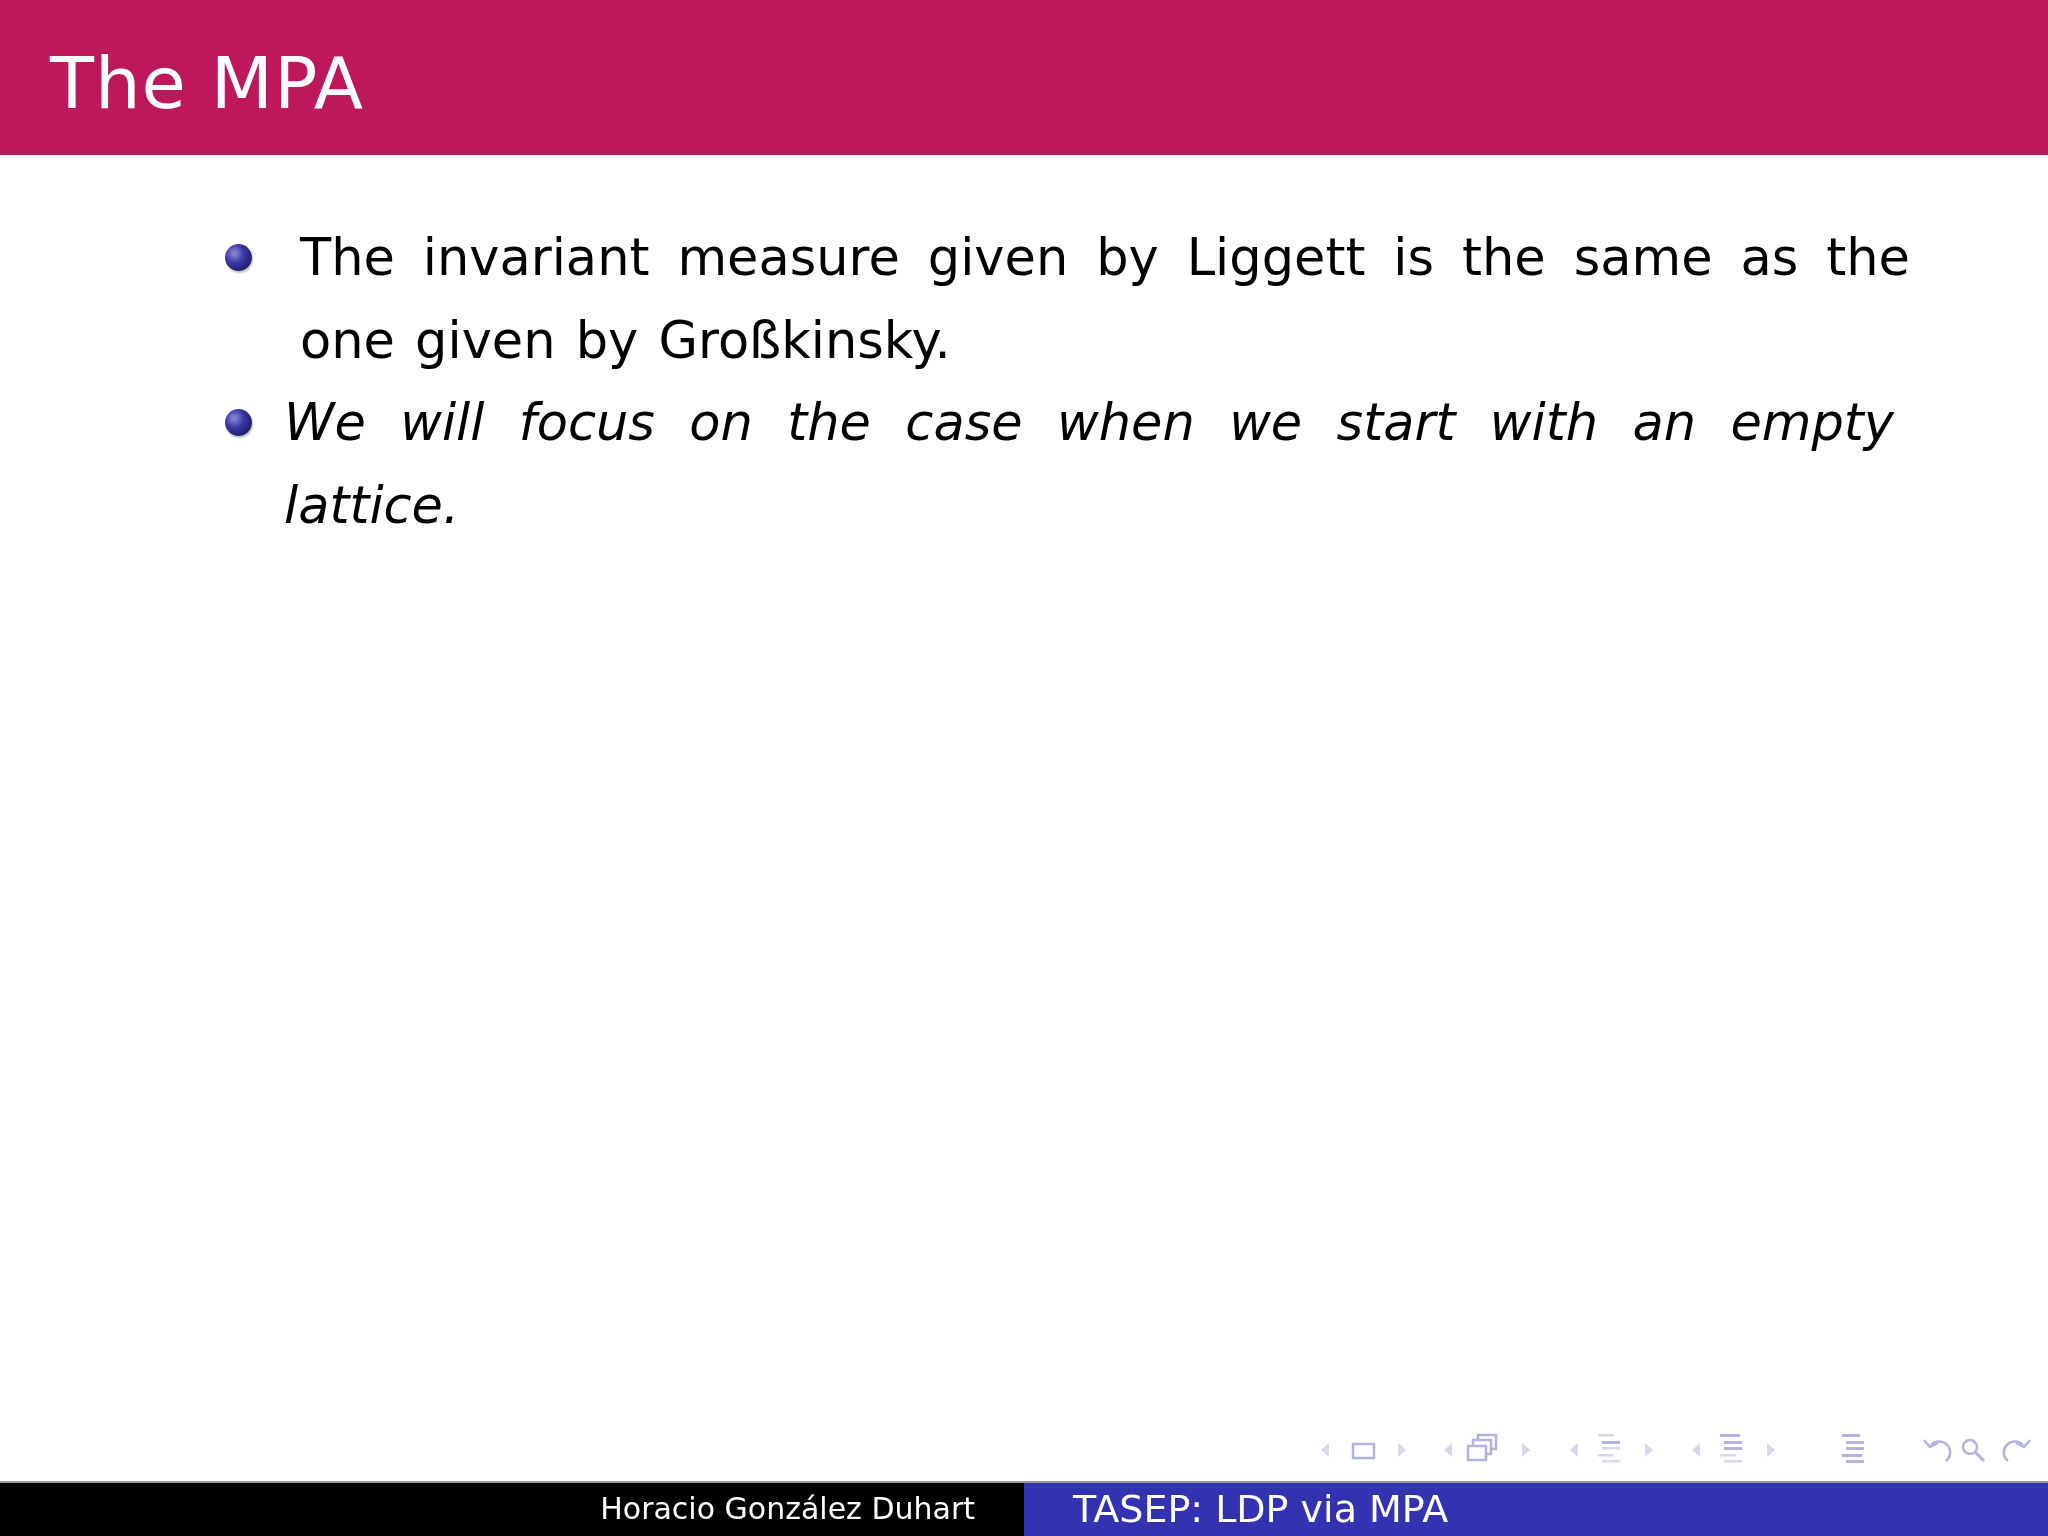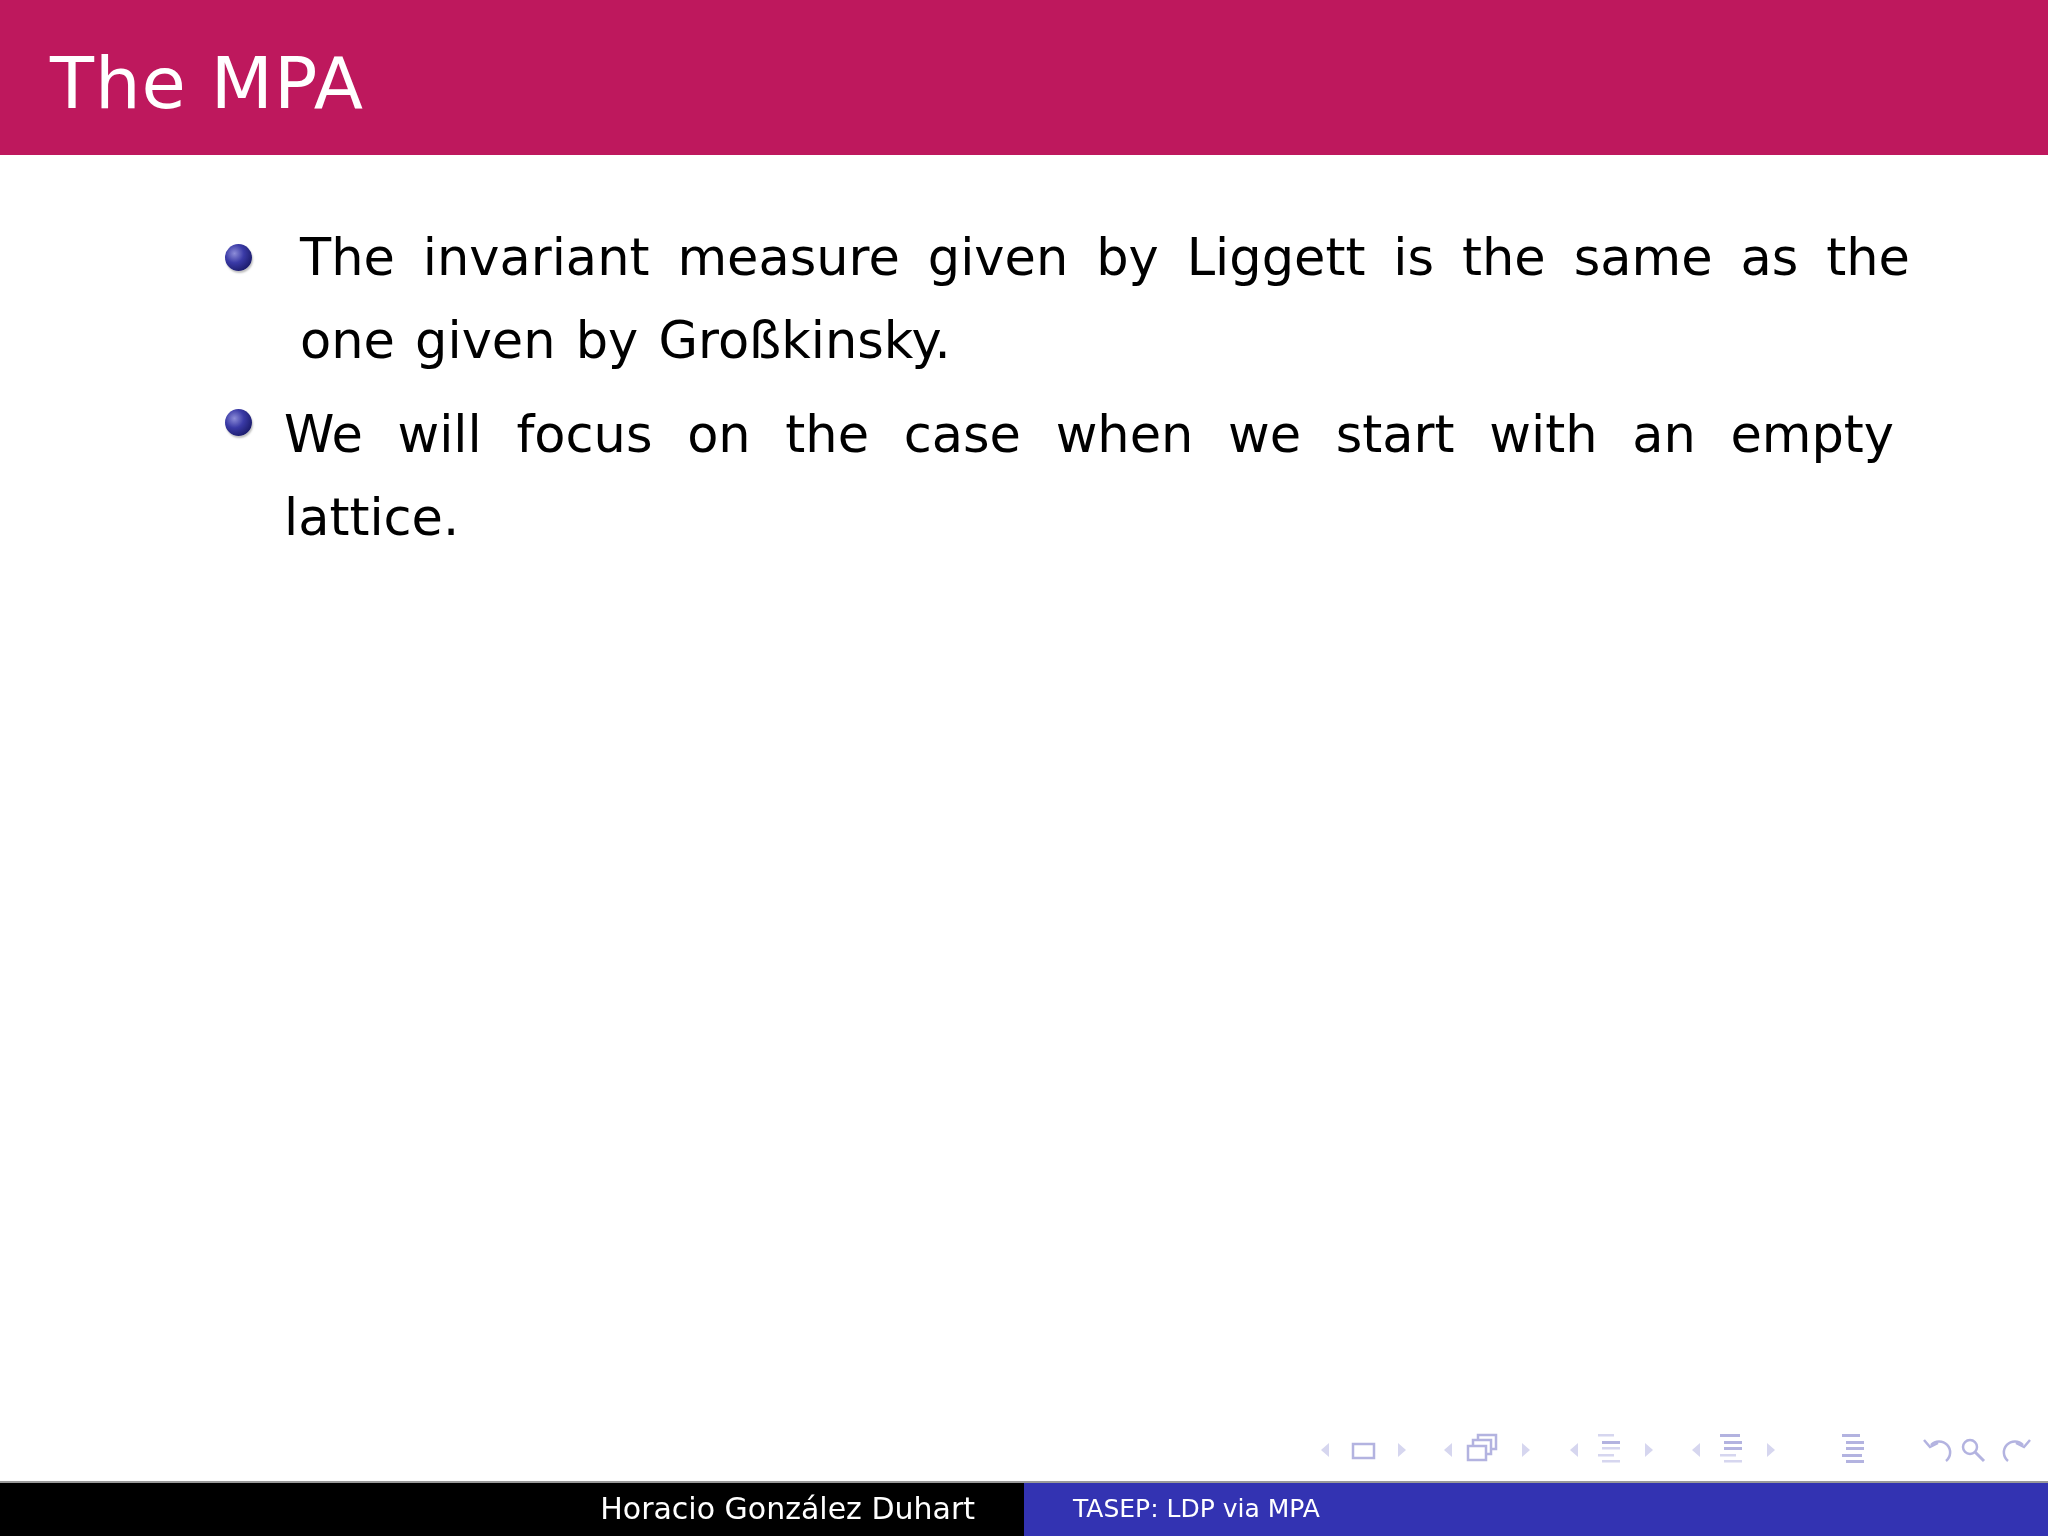--- a/index.html
+++ b/index.html
@@ -41,39 +41,39 @@
       position: absolute; left: 0; top: 0; width: 1024px; height: 55px; background: #000000;
     }
     .footer-right {
       position: absolute; left: 1024px; top: 0; width: 1024px; height: 55px; background: #3333b2;
     }
     .footer-author {
       position: absolute; right: 49px; top: 5px; font-size: 30px; line-height: 42px;
       color: #ffffff; white-space: nowrap;
     }
     .footer-title {
-      position: absolute; left: 49px; top: 5px; font-size: 25px; line-height: 42px;
+      position: absolute; left: 49px; top: 5px; font-size: 38px; line-height: 42px;
       color: #ffffff; white-space: nowrap;
     }
   </style>
 </head>
 <body>
 
 <div class="frametitle">
   <div class="frametitle-text">The MPA</div>
 </div>
 
 <div class="content">
   <div class="item" style="top:216px;">
     <span class="bullet" style="top:28px;"></span>
     <div class="item-text" style="top:0;margin-left:16px;">The invariant measure given by Liggett is the same as the one given by Großkinsky.</div>
   </div>
   <div class="item" style="top:381px;">
     <span class="bullet" style="top:28px;"></span>
-    <div class="item-text" style="top:12px;">We will focus on the case when we start with an empty lattice.</div>
+    <div class="item-text" style="top:0;font-style:italic;">We will focus on the case when we start with an empty lattice.</div>
   </div>
 </div>
 
 <div class="nav">
   <svg width="730" height="36" viewBox="0 0 730 36">
 
     <g>
         <polygon points="19,11 11,18 19,25" fill="#d6d6ef"></polygon>
       </g>
     <g>

